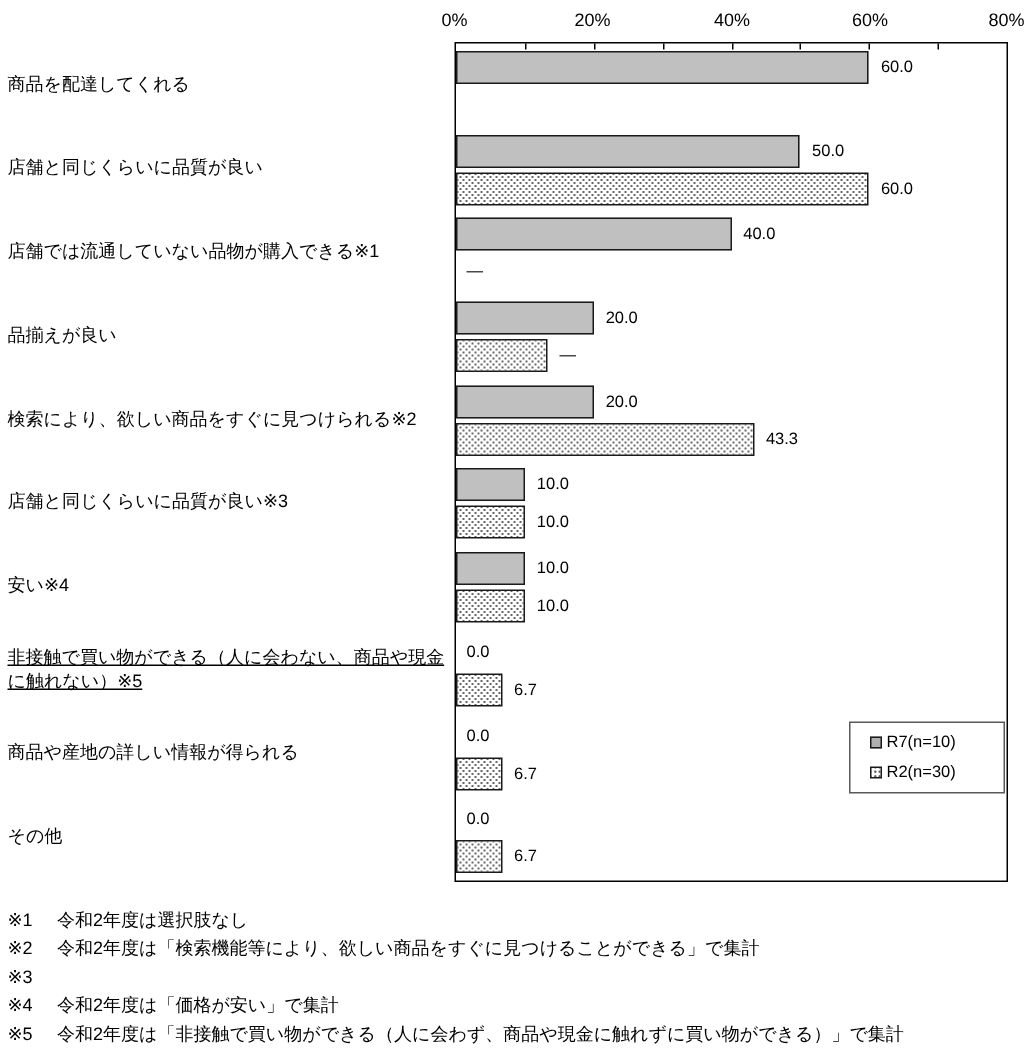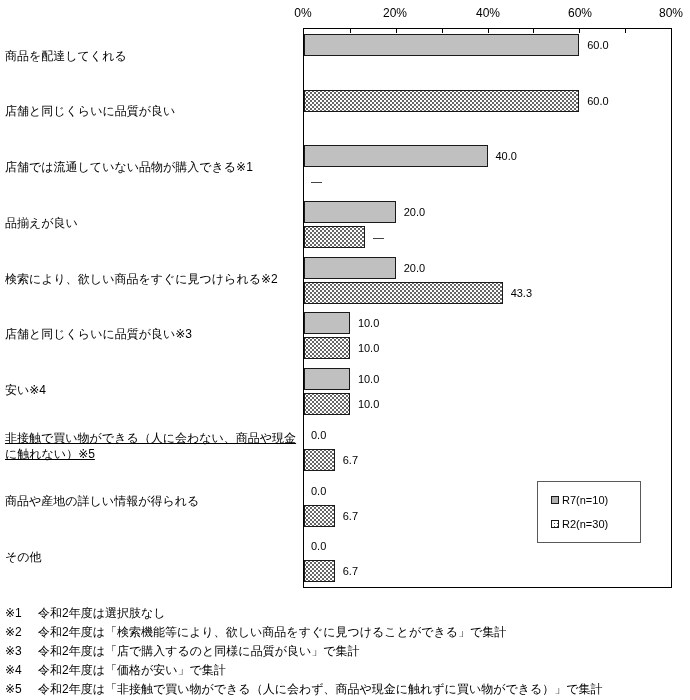--- a/index.html
+++ b/index.html
@@ -38,21 +38,21 @@
   .val{font-size:11px;margin-left:8px;white-space:nowrap;}
   .val.noBar{margin-left:7px;}
   
   .cat-col{position:absolute;left:5px;top:0;width:292px;}
   .cat-row{
     position:absolute;left:0;width:292px;height:55.7px;
     display:flex;align-items:center;font-size:12px;line-height:1.35;
   }
   
   .legend{
-    position:absolute;left:537px;top:481px;width:104px;height:62px;
+    position:absolute;left:566px;top:481px;width:104px;height:48px;
     border:1.5px solid #595959;box-sizing:border-box;background:#fff;
     display:flex;flex-direction:column;justify-content:space-evenly;
     padding-left:13px;
   }
   .legend-entry{display:flex;align-items:center;gap:3px;font-size:11px;}
   .lmark{width:8px;height:8px;border:1.6px solid #1a1a1a;box-sizing:border-box;flex:0 0 auto;}
   .lmark.solid{background:#b0b0b0;}
   .lmark.dotted{
     background-color:#fff;
     background-image:radial-gradient(#555 .7px,transparent .9px);
@@ -87,20 +87,24 @@
         <div style="left: 87.5%;"></div>
       </div>
     <div class="rows" id="rows">
         <div class="row">
           <div class="bar-line">
             <div class="bar solid" style="width: 75%;"></div>
             <span class="val">60.0</span>
           </div>
         </div>
         <div class="row">
+          <div class="bar-line">
+            <div class="bar solid" style="width: 62.5%;"></div>
+            <span class="val">50.0</span>
+          </div>
           <div class="bar-line">
             <div class="bar dotted" style="width: 75%;"></div>
             <span class="val">60.0</span>
           </div>
         </div>
         <div class="row">
           <div class="bar-line">
             <div class="bar solid" style="width: 50%;"></div>
             <span class="val">40.0</span>
           </div>
@@ -206,21 +210,20 @@
       <div class="fline">
         <span class="fmark">※1</span>
         <span class="ftext">令和2年度は選択肢なし</span>
       </div>
       <div class="fline">
         <span class="fmark">※2</span>
         <span class="ftext">令和2年度は「検索機能等により、欲しい商品をすぐに見つけることができる」で集計</span>
       </div>
       <div class="fline">
         <span class="fmark">※3</span>
-        <span class="ftext">令和2年度は「店で購入するのと同様に品質が良い」で集計</span>
       </div>
       <div class="fline">
         <span class="fmark">※4</span>
         <span class="ftext">令和2年度は「価格が安い」で集計</span>
       </div>
       <div class="fline">
         <span class="fmark">※5</span>
         <span class="ftext">令和2年度は「非接触で買い物ができる（人に会わず、商品や現金に触れずに買い物ができる）」で集計</span>
       </div>
     </div>

